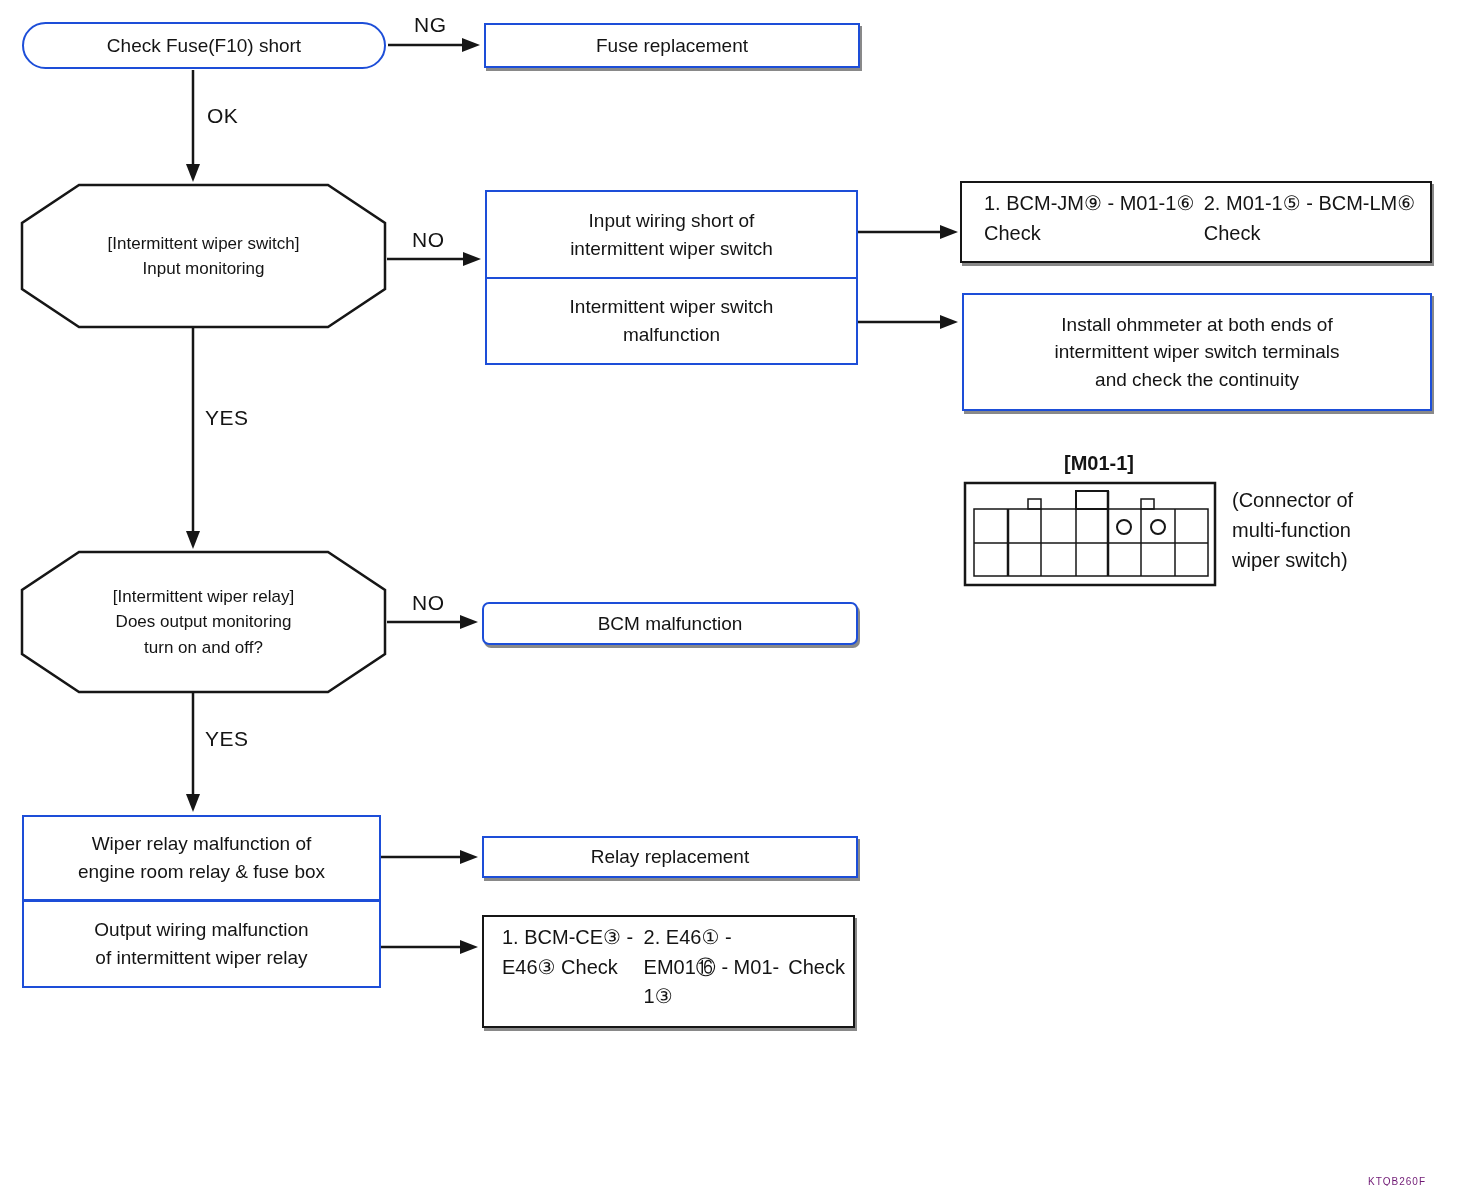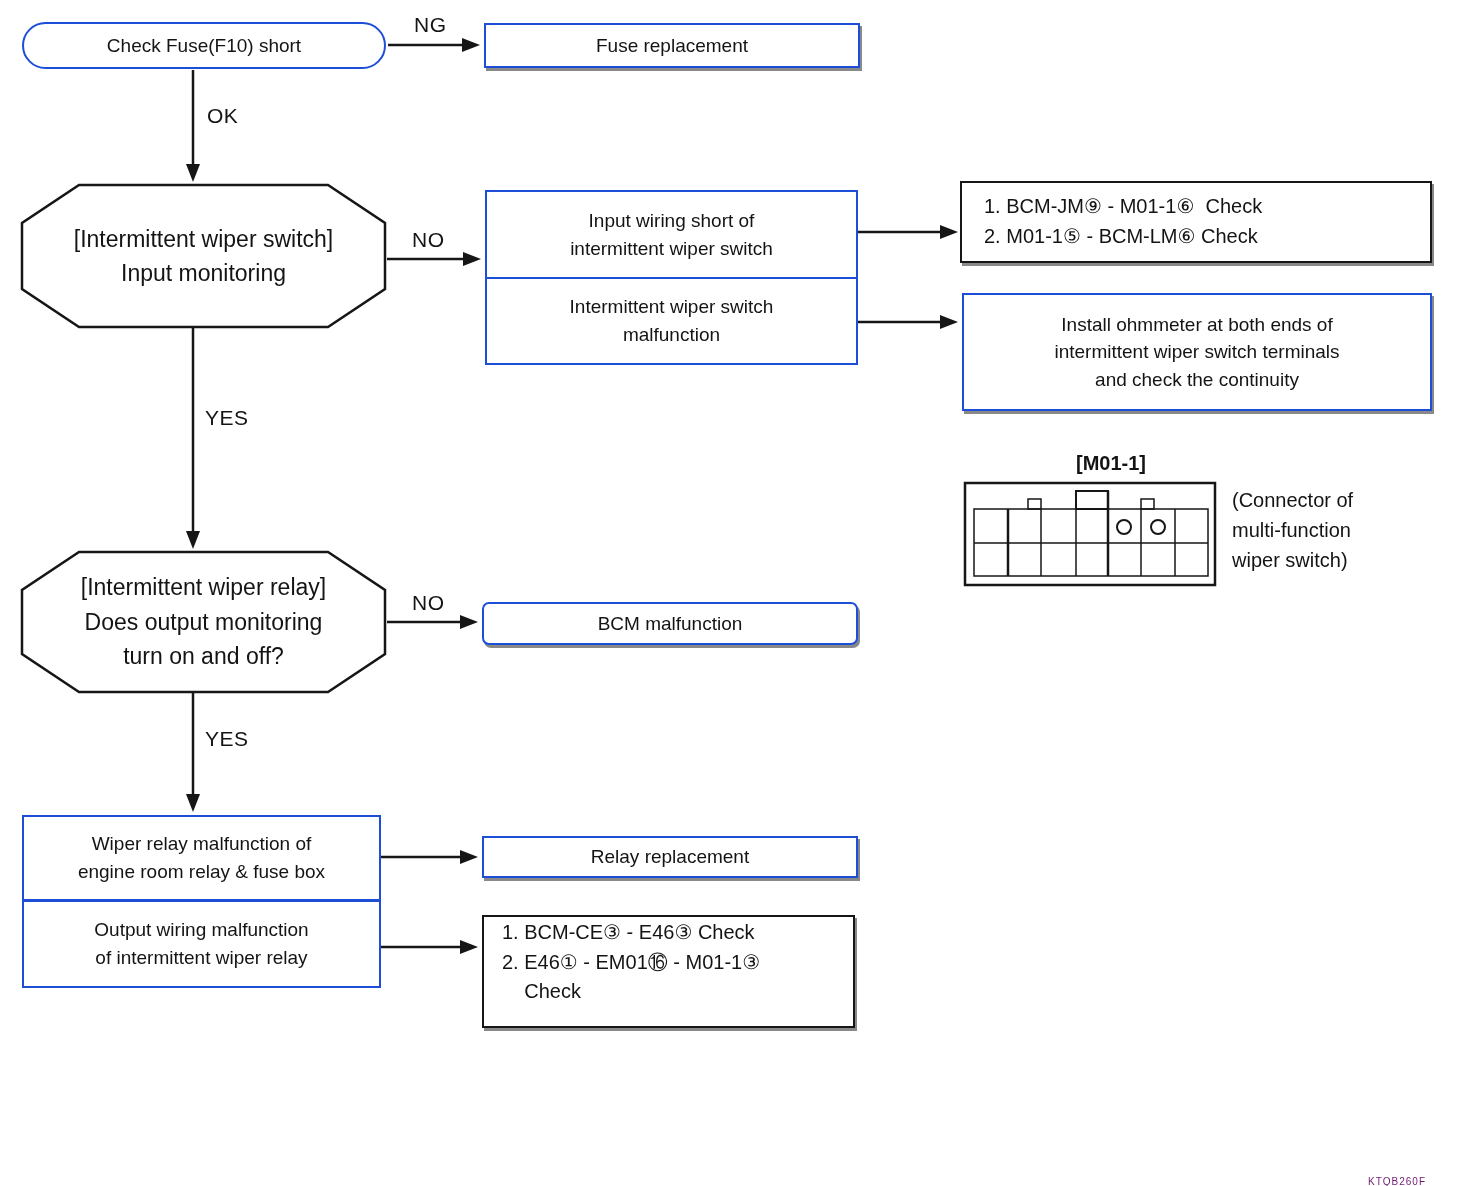--- a/index.html
+++ b/index.html
@@ -10,32 +10,32 @@
   .layer{position:absolute;left:0;top:0;pointer-events:none;}
   .node{
     position:absolute;display:flex;align-items:center;justify-content:center;
     text-align:center;border:2px solid #1d4ed8;background:#fff;
     white-space:pre-line;font-size:19px;line-height:1.45;box-sizing:border-box;
   }
   .shadow{box-shadow:2px 3px 0 rgba(40,40,40,.55);}
   .pill{border-radius:26px;}
   .octagon-text{
     position:absolute;display:flex;align-items:center;justify-content:center;
-    text-align:center;white-space:pre-line;font-size:23px;line-height:1.5;
+    text-align:center;white-space:pre-line;font-size:17px;line-height:1.5;
     background:transparent;border:none;box-sizing:border-box;
   }
   .listbox{
-    position:absolute;display:flex;flex-direction:column;justify-content:center;
+    position:absolute;display:flex;flex-direction:row;justify-content:center;
     border:2px solid #161616;background:#fff;box-sizing:border-box;
     font-size:20px;line-height:1.48;text-align:left;white-space:pre-wrap;
   }
   .edge-label{
     position:absolute;font-size:21px;color:#141414;letter-spacing:.5px;
   }
-  .conn-title{position:absolute;font-size:20px;font-weight:bold;margin-left:12px;}
+  .conn-title{position:absolute;font-size:20px;font-weight:bold;}
   .conn-caption{
     position:absolute;font-size:20px;line-height:1.5;white-space:pre-line;text-align:left;
   }
   .footnote{
     position:absolute;font-size:10px;color:#701a75;letter-spacing:1px;margin-top:28px;
   }
 </style>
 </head>
 <body>
 

